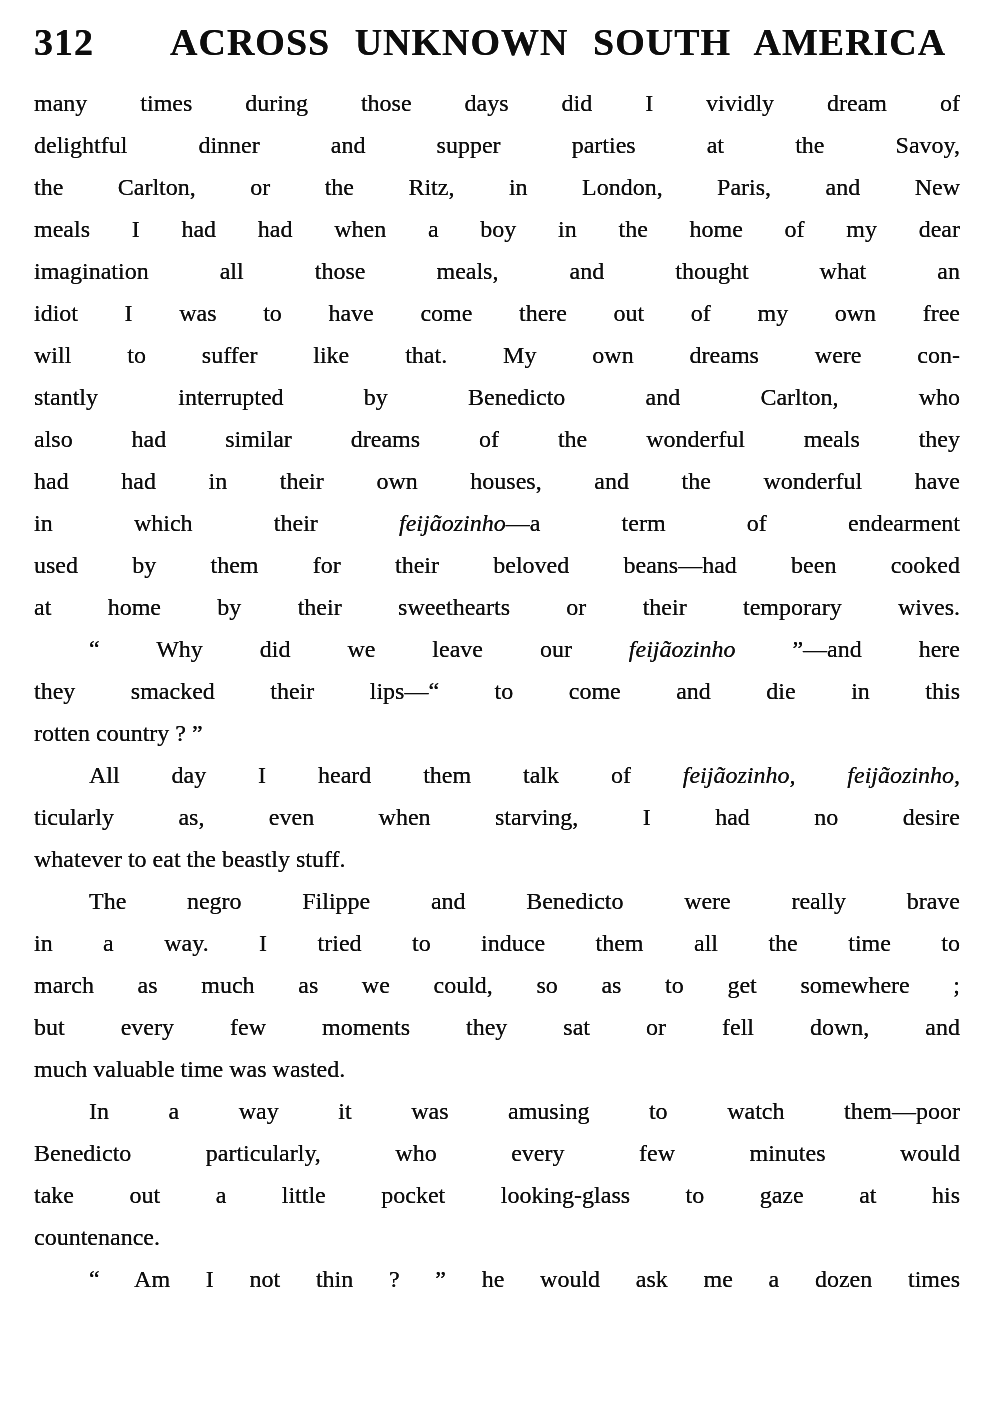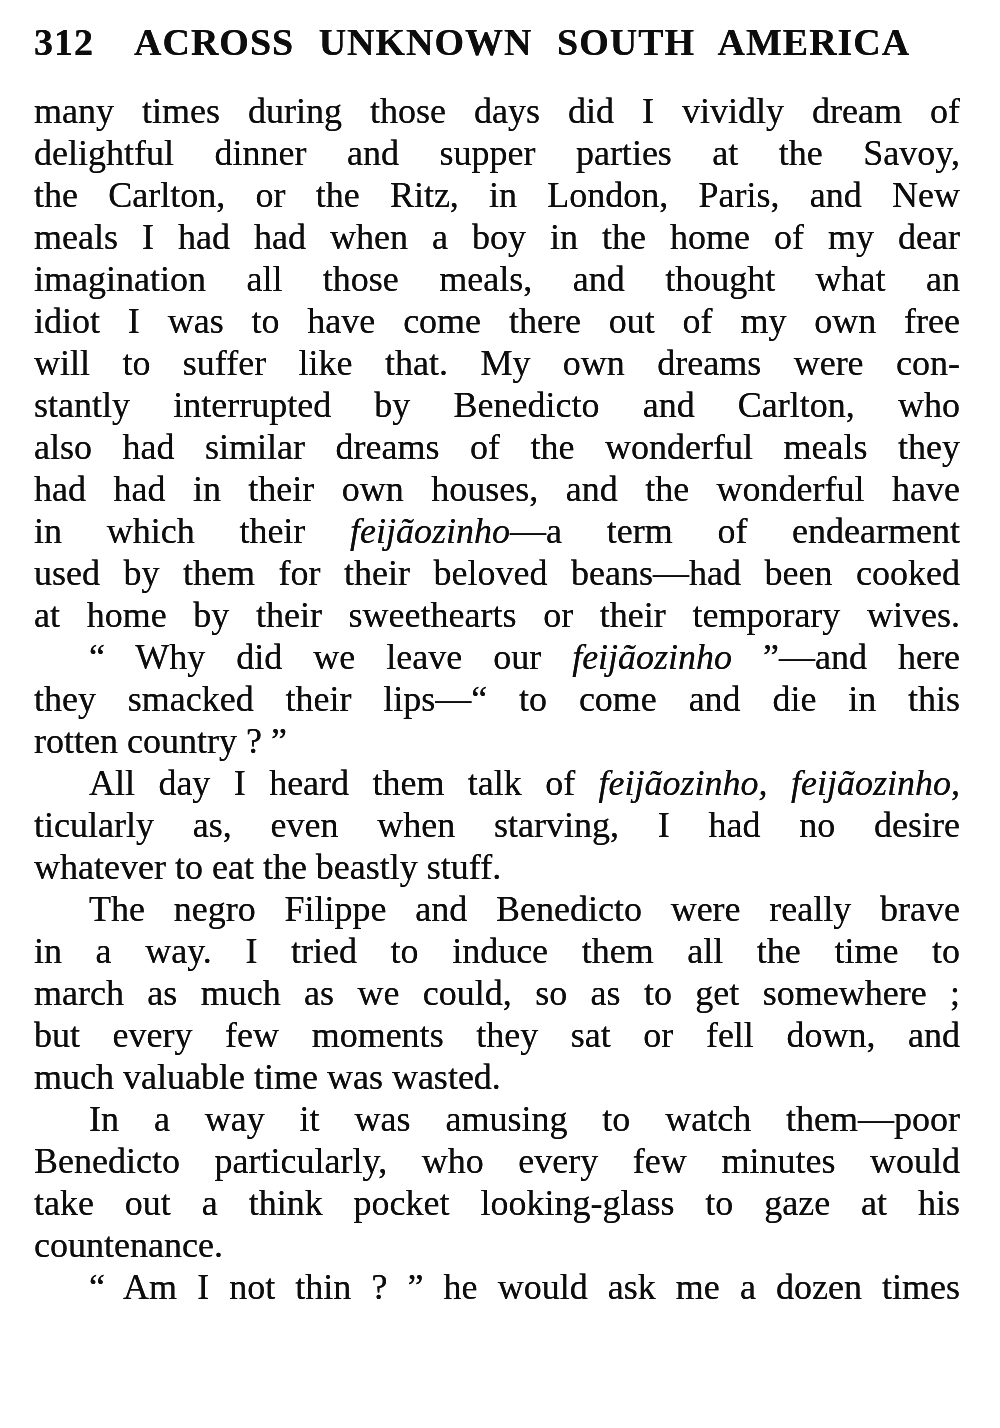--- a/index.html
+++ b/index.html
@@ -24,24 +24,25 @@
     gap: 40px;
     font-weight: bold;
     font-size: 38px;
     line-height: 44px;
     letter-spacing: 1px;
     white-space: nowrap;
     text-shadow: 0 0 0.6px currentColor;
   }
   .running-head .title {
     word-spacing: 14px;
+    margin-left: 36px;
   }
   .body-text {
-    margin-top: 26px;
-    font-size: 36px;
+    margin-top: 18px;
+    font-size: 24px;
     line-height: 42px;
     text-shadow: 0 0 0.5px currentColor;
   }
   .line {
     text-align: justify;
     text-align-last: justify;
     -moz-text-align-last: justify;
     white-space: normal;
   }
   .line.last {
@@ -83,17 +84,17 @@
       <div class="line indent"><span>All day I heard them talk of </span><i>feijãozinho, feijãozinho,</i></div>
       <div class="line"><span>ticularly as, even when starving, I had no desire</span></div>
       <div class="line last"><span>whatever to eat the beastly stuff.</span></div>
       <div class="line indent"><span>The negro Filippe and Benedicto were really brave</span></div>
       <div class="line"><span>in a way.  I tried to induce them all the time to</span></div>
       <div class="line"><span>march as much as we could, so as to get somewhere ;</span></div>
       <div class="line"><span>but every few moments they sat or fell down, and</span></div>
       <div class="line last"><span>much valuable time was wasted.</span></div>
       <div class="line indent"><span>In a way it was amusing to watch them—poor</span></div>
       <div class="line"><span>Benedicto particularly, who every few minutes would</span></div>
-      <div class="line"><span>take out a think pocket looking-glass to gaze at his</span></div>
+      <div class="line"><span>take out a little pocket looking-glass to gaze at his</span></div>
       <div class="line last"><span>countenance.</span></div>
       <div class="line indent"><span>“ Am I not thin ? ” he would ask me a dozen times</span></div>
     </main>
 </div>
 
 </body></html>

